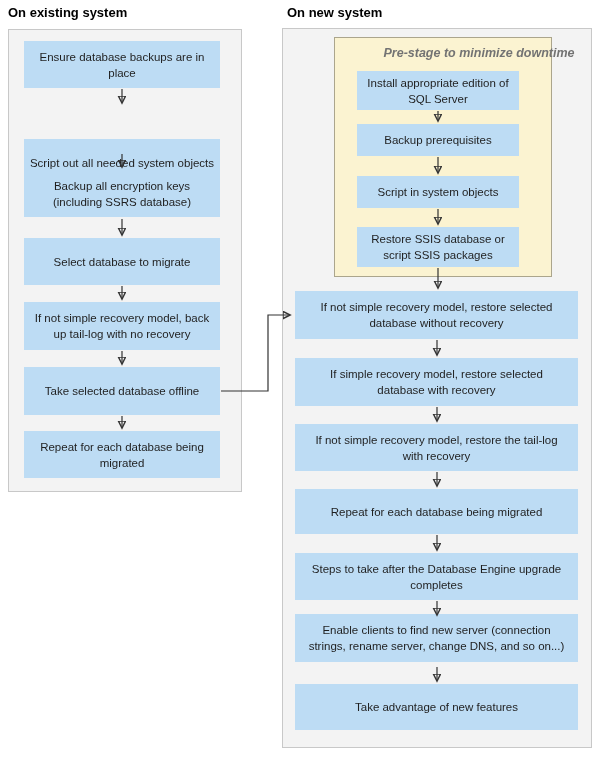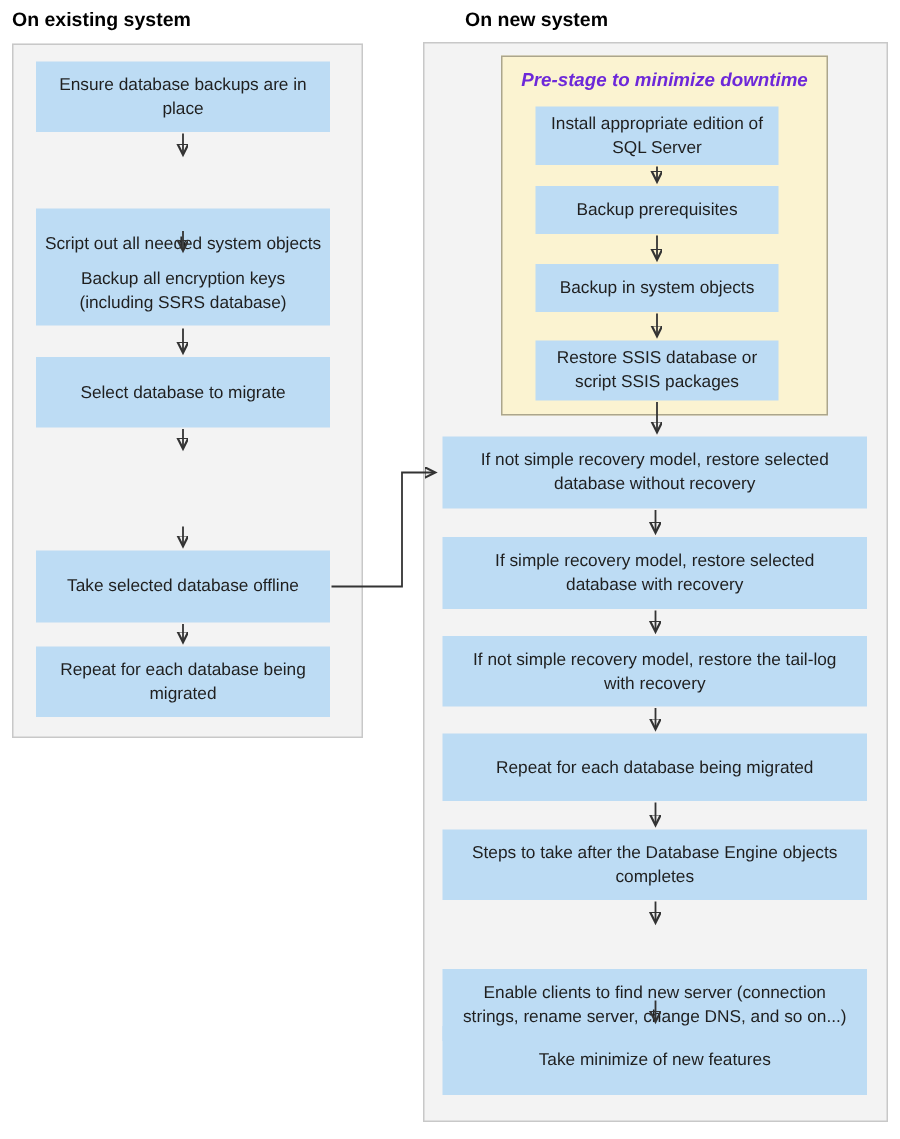--- a/index.html
+++ b/index.html
@@ -21,21 +21,21 @@
     overflow:hidden;
   }
   .col-title{
     position:absolute;
     font-size:13px;
     font-weight:bold;
     color:#000000;
     white-space:nowrap;
   }
   .col-title.left{left:8px;top:5px;}
-  .col-title.right{left:287px;top:5px;margin-left:23px;}
+  .col-title.right{left:287px;top:5px;}
   .panel{
     position:absolute;
     background:var(--panel-fill);
     border:1px solid var(--panel-border);
     box-sizing:border-box;
   }
   .panel-left{left:8px;top:29px;width:234px;height:463px;}
   .panel-right{left:282px;top:28px;width:310px;height:720px;}
   .prestage{
     position:absolute;
@@ -44,21 +44,22 @@
     border:1px solid var(--prestage-border);
     box-sizing:border-box;
   }
   .prestage-title{
     position:absolute;
     left:0;top:8px;width:100%;
     text-align:center;
     font-size:12.5px;
     font-weight:bold;
     font-style:italic;
-    color:#6d28d9;
+    color:#737373;
+    padding-left:36px;
   }
   .node{
     position:absolute;
     background:var(--node-fill);
     display:flex;
     align-items:center;
     justify-content:center;
     text-align:center;
     font-size:11.5px;
     line-height:16px;
@@ -86,38 +87,39 @@
   <div class="col-title left">On existing system</div>
   <div class="col-title right">On new system</div>
 
   <div class="panel panel-left"></div>
   <div class="panel panel-right"></div>
 
   <div class="node lnode" style="top:41px;height:47px;">Ensure database backups are in place</div>
   <div class="node lnode" style="top:106px;height:47px;margin-top:33px;">Script out all needed system objects</div>
   <div class="node lnode" style="top:170px;height:47px;">Backup all encryption keys (including SSRS database)</div>
   <div class="node lnode" style="top:238px;height:47px;">Select database to migrate</div>
+  <div class="node lnode" style="top:302px;height:48px;">If not simple recovery model, back up tail-log with no recovery</div>
   <div class="node lnode" style="top:367px;height:48px;">Take selected database offline</div>
   <div class="node lnode" style="top:431px;height:47px;">Repeat for each database being migrated</div>
 
   <div class="prestage">
     <div class="prestage-title">Pre-stage to minimize downtime</div>
   </div>
   <div class="node pnode" style="top:71px;height:39px;">Install appropriate edition of SQL Server</div>
   <div class="node pnode" style="top:124px;height:32px;">Backup prerequisites</div>
-  <div class="node pnode" style="top:176px;height:32px;">Backup in system objects</div>
+  <div class="node pnode" style="top:176px;height:32px;">Script in system objects</div>
   <div class="node pnode" style="top:227px;height:40px;">Restore SSIS database or script SSIS packages</div>
 
   <div class="node rnode" style="top:291px;height:48px;">If not simple recovery model, restore selected database without recovery</div>
   <div class="node rnode" style="top:358px;height:48px;">If simple recovery model, restore selected database with recovery</div>
   <div class="node rnode" style="top:424px;height:47px;">If not simple recovery model, restore the tail-log with recovery</div>
   <div class="node rnode" style="top:489px;height:45px;">Repeat for each database being migrated</div>
-  <div class="node rnode" style="top:553px;height:47px;">Steps to take after the Database Engine objects completes</div>
-  <div class="node rnode" style="top:646px;height:48px;">Enable clients to find new server (connection strings, rename server, change DNS, and so on...)</div>
-  <div class="node rnode" style="top:684px;height:46px;">Take minimize of new features</div>
+  <div class="node rnode" style="top:553px;height:47px;">Steps to take after the Database Engine upgrade completes</div>
+  <div class="node rnode" style="top:614px;height:48px;">Enable clients to find new server (connection strings, rename server, change DNS, and so on...)</div>
+  <div class="node rnode" style="top:684px;height:46px;">Take advantage of new features</div>
 
   <svg class="arrows" viewBox="0 0 600 759">
     <defs>
       <marker id="ah" markerWidth="8" markerHeight="8" refX="5" refY="3" orient="auto">
         <path d="M0,0 L6,3 L0,6 Z" fill="#333333" stroke="none"></path>
       </marker>
     </defs>
 
     <line x1="122" y1="89" x2="122" y2="102" marker-end="url(#ah)"></line>
     <line x1="122" y1="154" x2="122" y2="166" marker-end="url(#ah)"></line>

